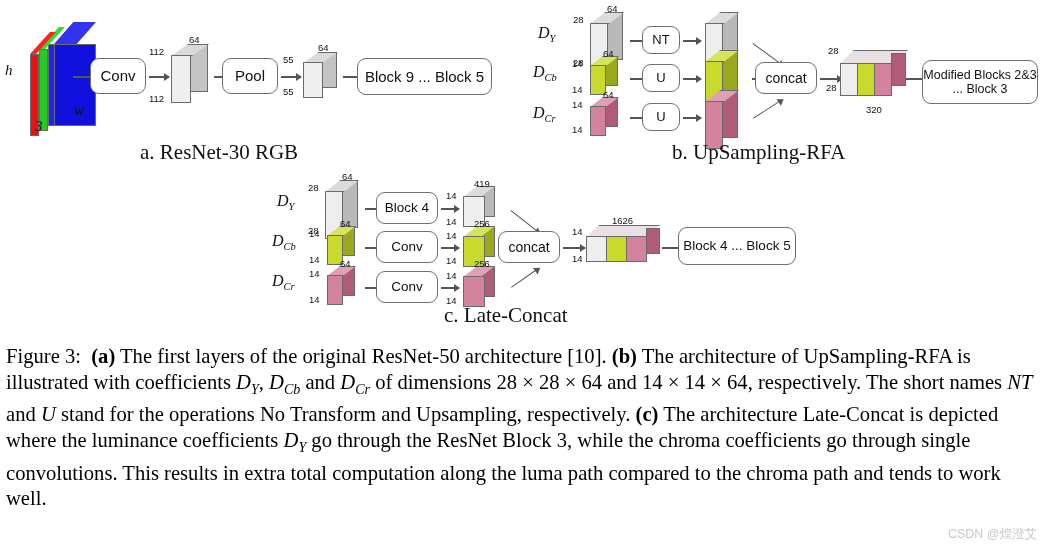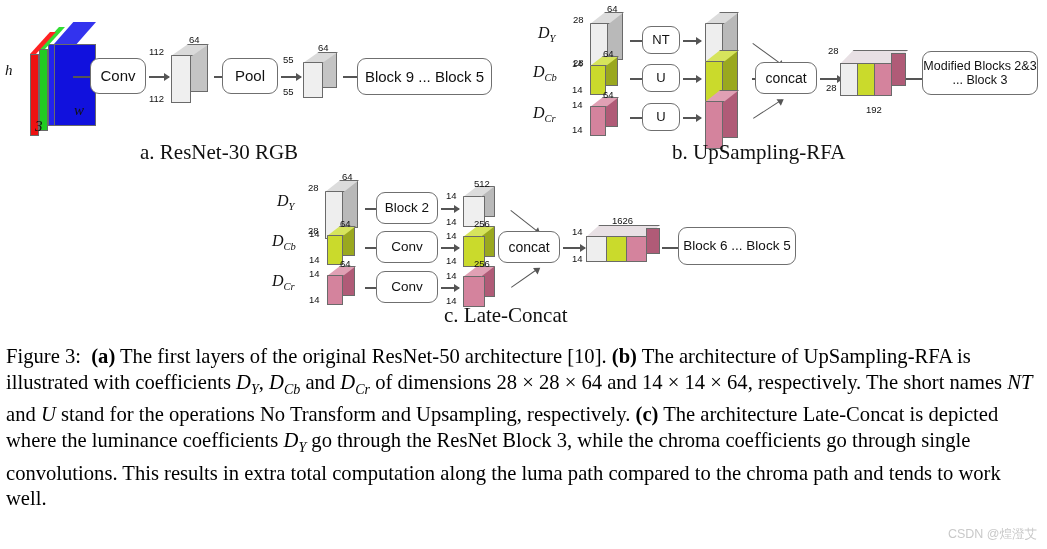--- a/index.html
+++ b/index.html
@@ -250,25 +250,25 @@
       <div class="top" style="left:2px;top:0px;width:68px;height:14px;background:#e8e0e4;
                   clip-path:polygon(0% 100%, 20% 0%, 100% 0%, 80% 100%);"></div>
 
       <div class="front" style="left:2px;top:13px;width:18px;height:33px;background:#eeeeee;"></div>
       <div class="front" style="left:19px;top:13px;width:18px;height:33px;background:#cada2c;"></div>
       <div class="front" style="left:36px;top:13px;width:18px;height:33px;background:#d4839d;"></div>
       <div class="side" style="left:53px;top:3px;width:15px;height:33px;background:#b05b77;"></div>
     </div>
     <div class="dimlab" style="left:828px;top:45px;">28</div>
     <div class="dimlab" style="left:826px;top:82px;">28</div>
-    <div class="dimlab" style="left:866px;top:104px;">192</div>
+    <div class="dimlab" style="left:866px;top:104px;">320</div>
 
     <div class="arrow" style="left:906px;top:78px;width:22px;"></div>
 
-    <div class="node" style="left:922px;top:51px;width:116px;height:44px;font-size:12.5px;flex-direction:column;">
+    <div class="node" style="left:922px;top:60px;width:116px;height:44px;font-size:12.5px;flex-direction:column;">
       <span>Modified Blocks 2&amp;3</span>
       <span>... Block 3</span>
     </div>
 
     <div class="subcap" style="left:672px;top:140px;">b. UpSampling-RFA</div>
   </div>
 
   <div>
 
     <div class="mathlab" style="left:277px;top:192px;">
@@ -278,32 +278,32 @@
       <div class="side" style="left:22px;top:0px;width:16px;height:48px;background:#b9b9b9;"></div>
       <div class="front" style="left:5px;top:11px;width:18px;height:48px;background:#eeeeee;"></div>
       <div class="top" style="left:5px;top:0px;width:34px;height:12px;background:#dcdcdc;
                   clip-path:polygon(0% 100%, 45% 0%, 100% 0%, 55% 100%);"></div>
     </div>
     <div class="dimlab" style="left:308px;top:182px;">28</div>
     <div class="dimlab" style="left:308px;top:225px;">28</div>
     <div class="dimlab" style="left:342px;top:171px;">64</div>
 
     <div class="arrow" style="left:365px;top:208px;width:18px;"></div>
-    <div class="node" style="left:376px;top:192px;width:62px;height:32px;font-size:13.5px;">Block 2</div>
+    <div class="node" style="left:376px;top:192px;width:62px;height:32px;font-size:13.5px;">Block 4</div>
     <div class="arrow" style="left:441px;top:208px;width:18px;"></div>
 
     <div class="cub" style="left:458px;top:186px;width:48px;height:48px;">
       <div class="side" style="left:22px;top:0px;width:15px;height:31px;background:#b9b9b9;"></div>
       <div class="front" style="left:5px;top:10px;width:22px;height:31px;background:#efefef;"></div>
       <div class="top" style="left:5px;top:0px;width:32px;height:11px;background:#dcdcdc;
                   clip-path:polygon(0% 100%, 45% 0%, 100% 0%, 55% 100%);"></div>
     </div>
     <div class="dimlab" style="left:446px;top:190px;">14</div>
     <div class="dimlab" style="left:446px;top:216px;">14</div>
-    <div class="dimlab" style="left:474px;top:178px;">512</div>
+    <div class="dimlab" style="left:474px;top:178px;">419</div>
 
     <div class="mathlab" style="left:272px;top:232px;">
       <span>D</span><sub>Cb</sub>
     </div>
     <div class="cub" style="left:322px;top:226px;width:40px;height:42px;">
       <div class="side" style="left:20px;top:0px;width:13px;height:30px;background:#9aa81f;"></div>
       <div class="front" style="left:5px;top:9px;width:16px;height:30px;background:#cada2c;"></div>
       <div class="top" style="left:5px;top:0px;width:29px;height:10px;background:#d6e45c;
                   clip-path:polygon(0% 100%, 45% 0%, 100% 0%, 55% 100%);"></div>
     </div>
@@ -373,21 +373,21 @@
       <div class="front" style="left:22px;top:11px;width:21px;height:26px;background:#cada2c;"></div>
       <div class="front" style="left:42px;top:11px;width:21px;height:26px;background:#d4839d;"></div>
       <div class="side" style="left:62px;top:3px;width:14px;height:26px;background:#b05b77;"></div>
     </div>
     <div class="dimlab" style="left:572px;top:226px;">14</div>
     <div class="dimlab" style="left:572px;top:253px;">14</div>
     <div class="dimlab" style="left:612px;top:215px;">1626</div>
 
     <div class="arrow" style="left:662px;top:247px;width:22px;"></div>
 
-    <div class="node" style="left:678px;top:227px;width:118px;height:38px;font-size:13.5px;">Block 6 ... Block 5</div>
+    <div class="node" style="left:678px;top:227px;width:118px;height:38px;font-size:13.5px;">Block 4 ... Block 5</div>
 
     <div class="subcap" style="left:444px;top:303px;">c. Late-Concat</div>
   </div>
 
   <div class="caption"><span>Figure 3:</span>&nbsp;&nbsp;<b>(a)</b><span> The first layers of the original ResNet-50 architecture [10]. </span><b>(b)</b><span> The architecture of UpSampling-RFA is illustrated with coefficients </span><span class="mi"><span>D</span><sub>Y</sub></span><span>, </span><span class="mi"><span>D</span><sub>Cb</sub></span><span> and </span><span class="mi"><span>D</span><sub>Cr</sub></span><span> of dimensions 28 × 28 × 64 and 14 × 14 × 64, respectively. The short names </span><i>NT</i><span> and </span><i>U</i><span> stand for the operations No Transform and Upsampling, respectively. </span><b>(c)</b><span> The architecture Late-Concat is depicted where the luminance coefficients </span><span class="mi"><span>D</span><sub>Y</sub></span><span> go through the ResNet Block 3, while the chroma coefficients go through single convolutions. This results in extra total computation along the luma path compared to the chroma path and tends to work well.</span></div>
 
   <div class="watermark">CSDN @煌澄艾</div>
 
 </div>
 

